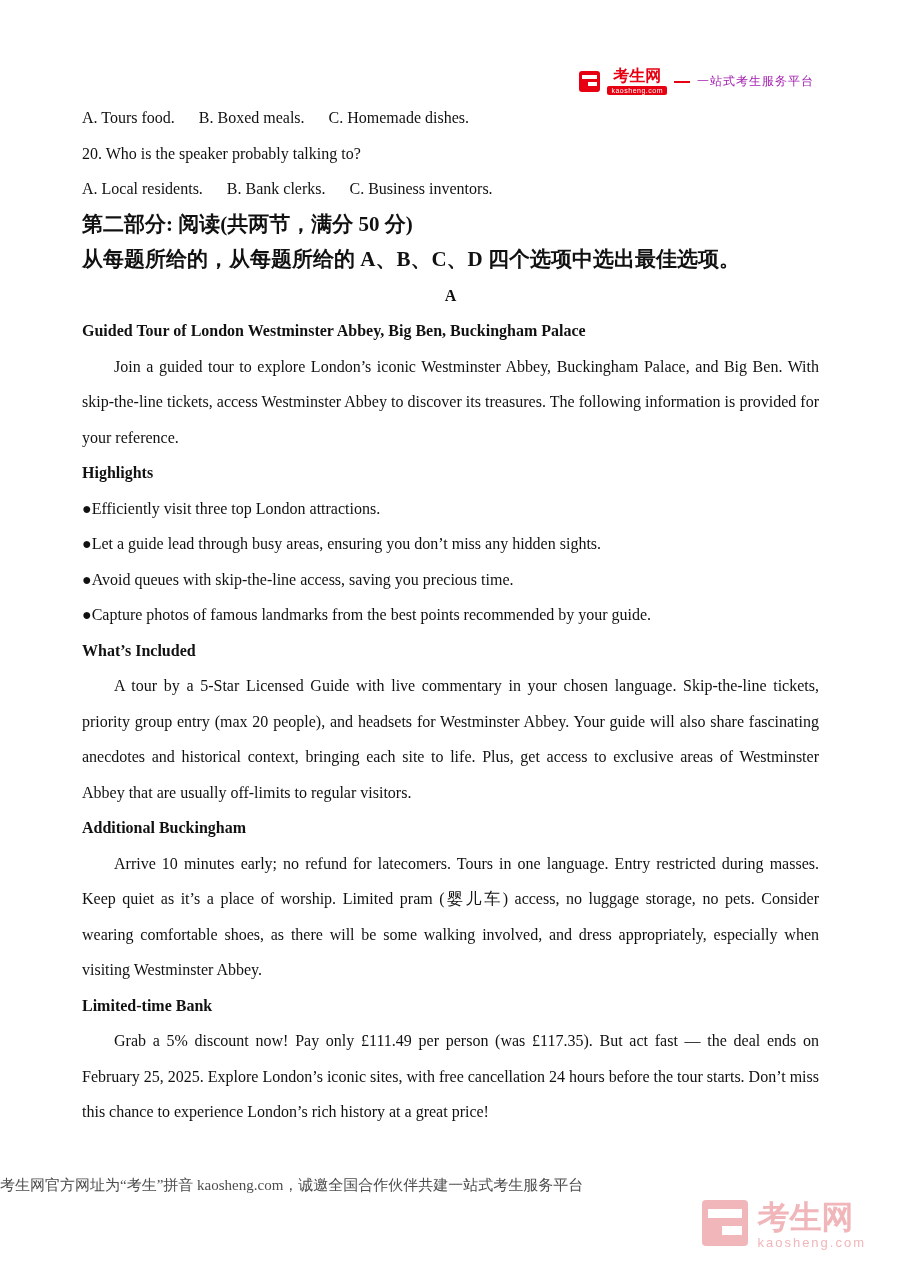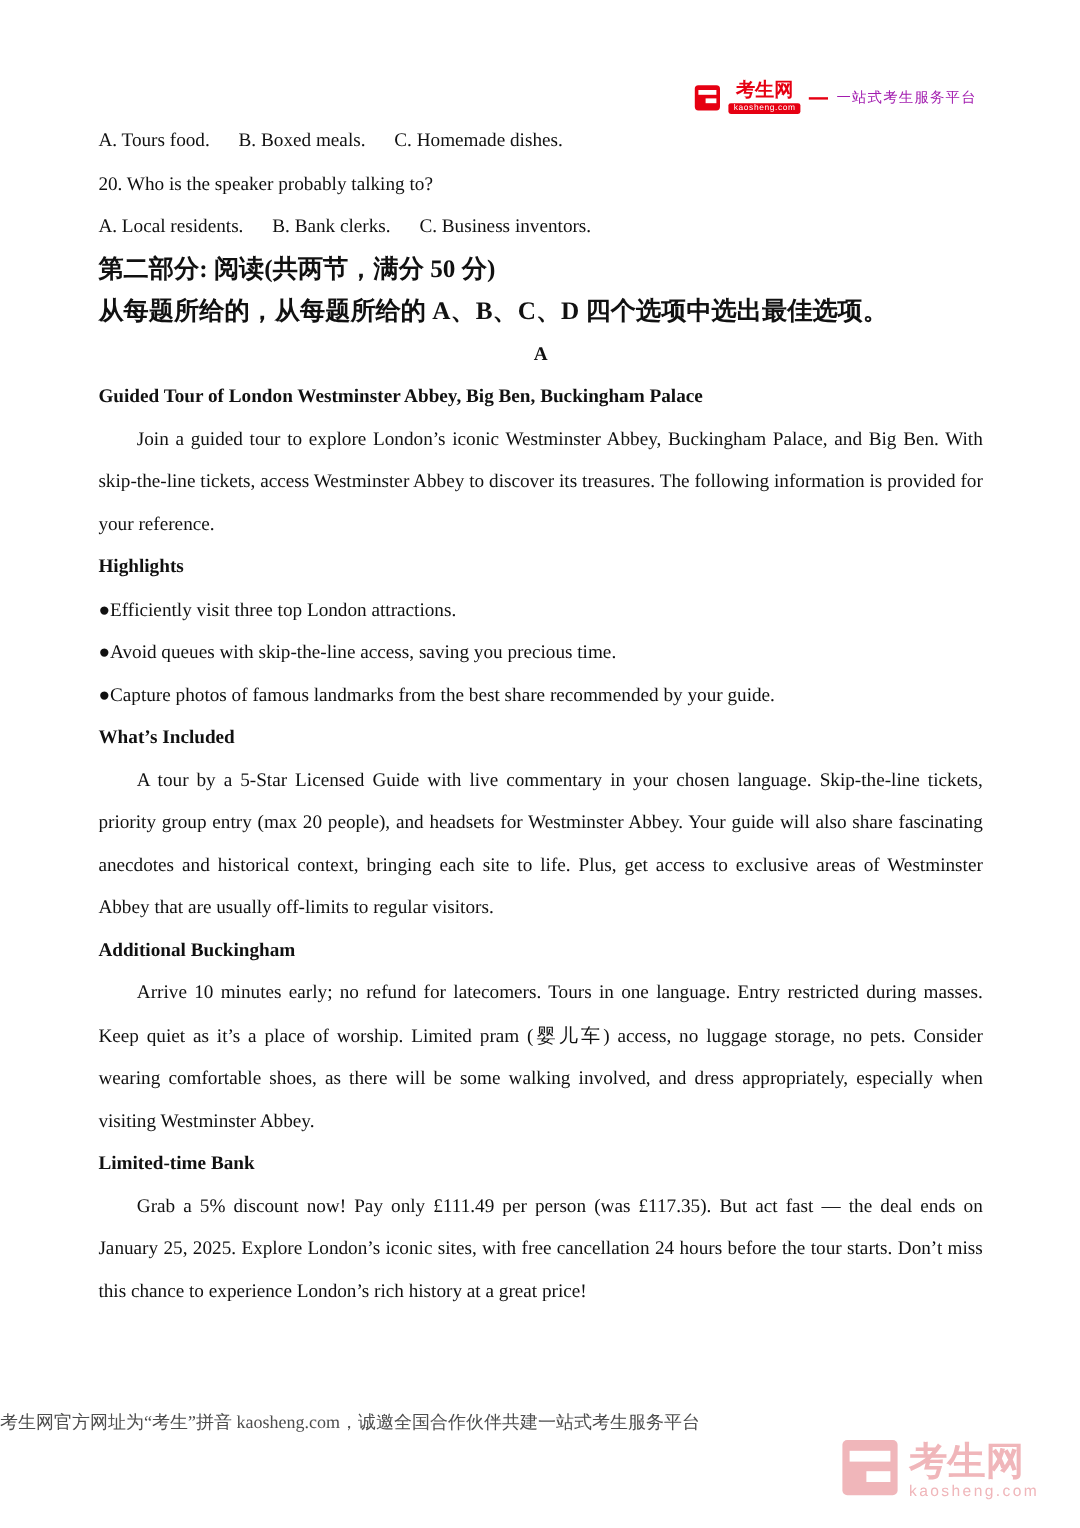--- a/index.html
+++ b/index.html
@@ -99,32 +99,33 @@
   <div class="cn-heading">从每题所给的，从每题所给的 A、B、C、D 四个选项中选出最佳选项。</div>
 
   <div class="center b">A</div>
   <div class="b">Guided Tour of London Westminster Abbey, Big Ben, Buckingham Palace</div>
 
   <div class="para">Join a guided tour to explore London’s iconic Westminster Abbey, Buckingham Palace, and Big Ben. With skip-the-line tickets, access Westminster Abbey to discover its treasures. The following information is provided for your reference.</div>
 
   <div class="b">Highlights</div>
   <div>
     <div>●Efficiently visit three top London attractions.</div>
+    <div>●Let a guide lead through busy areas, ensuring you don’t miss any hidden sights.</div>
     <div>●Avoid queues with skip-the-line access, saving you precious time.</div>
-    <div>●Capture photos of famous landmarks from the best share recommended by your guide.</div>
+    <div>●Capture photos of famous landmarks from the best points recommended by your guide.</div>
   </div>
 
   <div class="b">What’s Included</div>
   <div class="para">A tour by a 5-Star Licensed Guide with live commentary in your chosen language. Skip-the-line tickets, priority group entry (max 20 people), and headsets for Westminster Abbey. Your guide will also share fascinating anecdotes and historical context, bringing each site to life. Plus, get access to exclusive areas of Westminster Abbey that are usually off-limits to regular visitors.</div>
 
   <div class="b">Additional Buckingham</div>
   <div class="para">Arrive 10 minutes early; no refund for latecomers. Tours in one language. Entry restricted during masses. Keep quiet as it’s a place of worship. Limited pram (婴儿车) access, no luggage storage, no pets. Consider wearing comfortable shoes, as there will be some walking involved, and dress appropriately, especially when visiting Westminster Abbey.</div>
 
   <div class="b">Limited-time Bank</div>
-  <div class="para">Grab a 5% discount now! Pay only £111.49 per person (was £117.35). But act fast — the deal ends on January 25, 2025. Explore London’s iconic sites, with free cancellation 24 hours before the tour starts. Don’t miss this chance to experience London’s rich history at a great price!</div>
+  <div class="para">Grab a 5% discount now! Pay only £111.49 per person (was £117.35). But act fast — the deal ends on February 25, 2025. Explore London’s iconic sites, with free cancellation 24 hours before the tour starts. Don’t miss this chance to experience London’s rich history at a great price!</div>
 </div>
 
 <div class="footer-note">考生网官方网址为“考生”拼音 kaosheng.com，诚邀全国合作伙伴共建一站式考生服务平台</div>
 
 <div class="watermark">
   <div class="wm-icon"></div>
   <div class="wm-text">
     <span class="wm-brand">考生网</span>
     <span class="wm-domain">kaosheng.com</span>
   </div>

